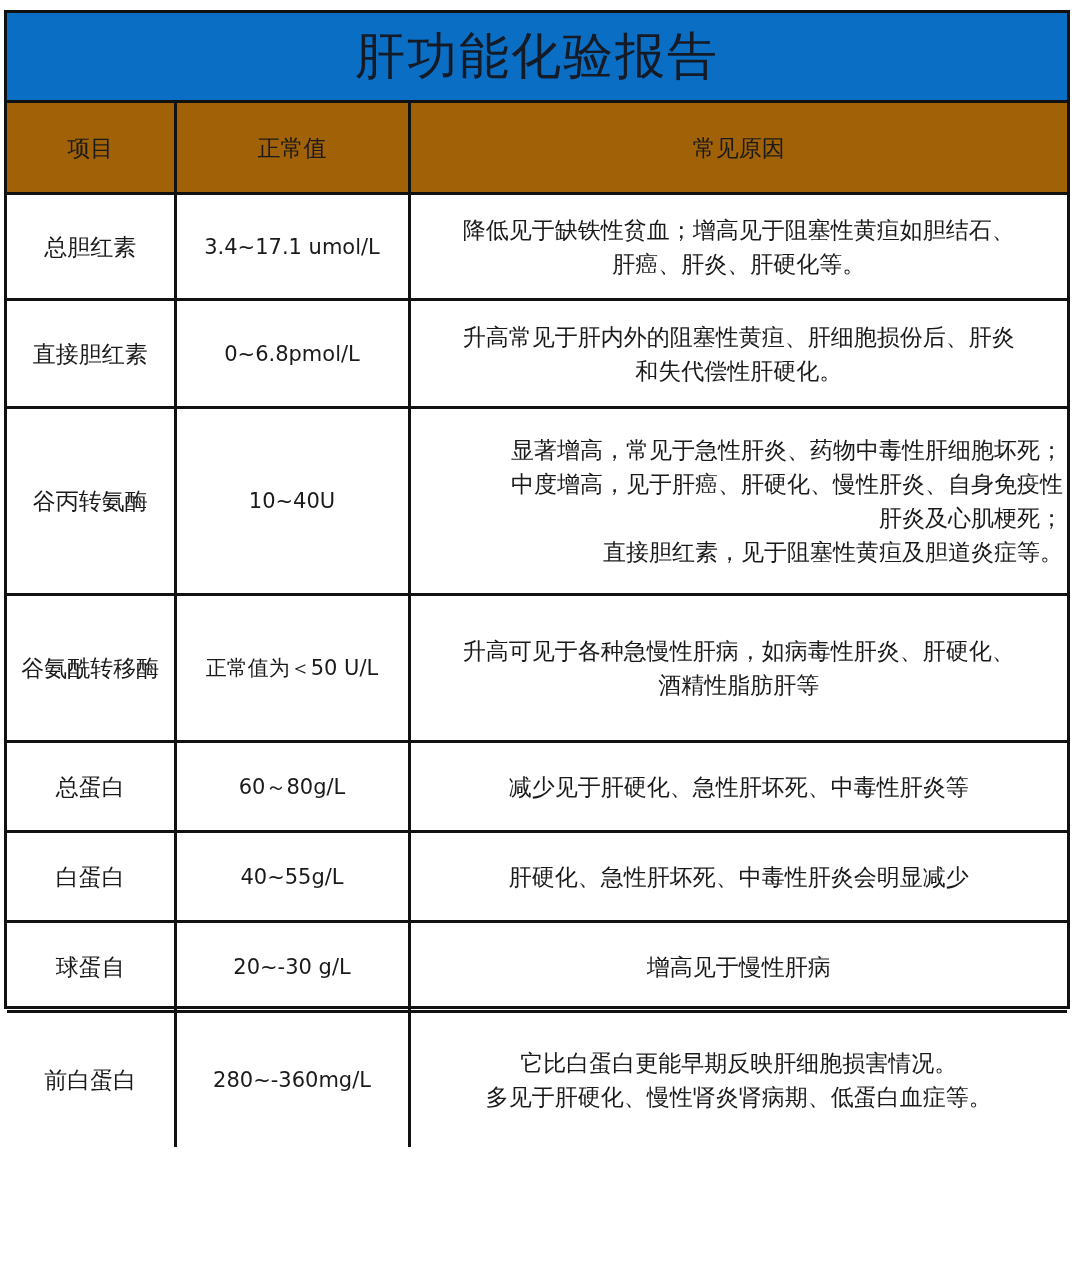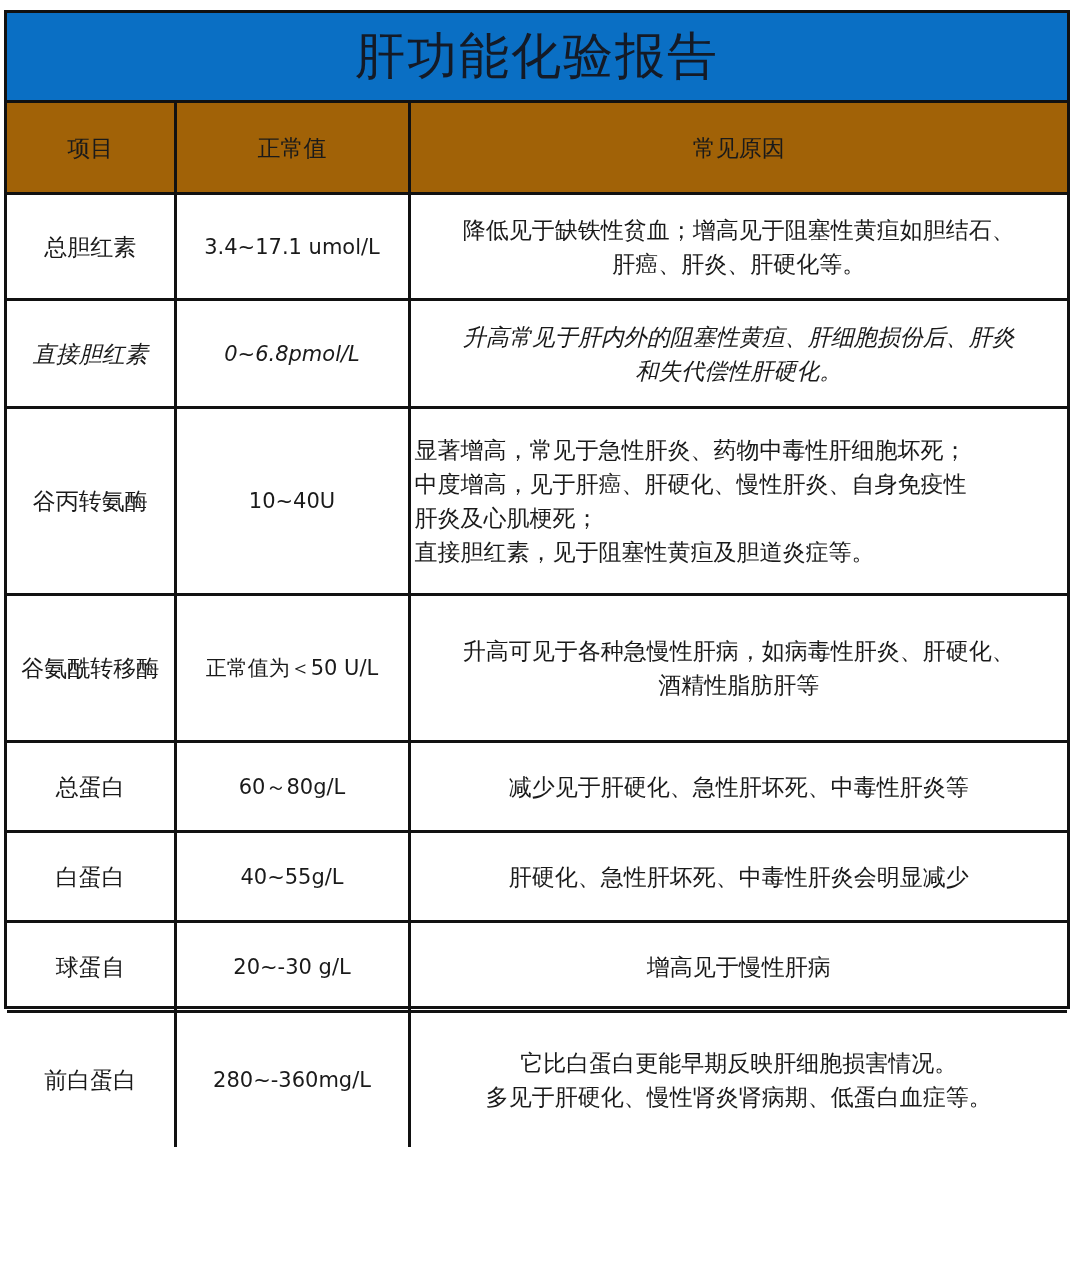--- a/index.html
+++ b/index.html
@@ -14,21 +14,21 @@
   td, th { border: 3px solid #111; padding: 0 4px; text-align: center; vertical-align: middle;
            font-weight: normal; font-size: 23px; line-height: 34px; }
   tr:first-child td, tr:first-child th { border-top: none; }
   td:first-child, th:first-child { border-left: none; }
   td:last-child, th:last-child { border-right: none; }
   tr:last-child td { border-bottom: none; }
   thead th { background: #a16207; height: 89px; font-size: 23px; }
   .col-item { width: 168px; }
   .col-normal { width: 234px; }
   .val { font-family: "DejaVu Sans", sans-serif; font-size: 21px; }
-  .cause-left { text-align: left; }
+  .cause-left { text-align: right; }
 </style>
 </head>
 <body>
 
 <div class="report">
   <div class="title-bar">
     <h1>肝功能化验报告</h1>
   </div>
   <table>
     <colgroup>
@@ -45,21 +45,21 @@
     </thead>
     <tbody id="rows">
         <tr style="height: 106px;">
           <td>总胆红素</td>
           <td class="val">3.4~17.1 umol/L</td>
           <td>
             <div>降低见于缺铁性贫血；增高见于阻塞性黄疸如胆结石、</div>
             <div>肝癌、肝炎、肝硬化等。</div>
           </td>
         </tr>
-        <tr style="height: 108px; font-style: italic;">
+        <tr style="height: 108px;">
           <td>直接胆红素</td>
           <td class="val">0~6.8pmol/L</td>
           <td>
             <div>升高常见于肝内外的阻塞性黄疸、肝细胞损份后、肝炎</div>
             <div>和失代偿性肝硬化。</div>
           </td>
         </tr>
         <tr style="height: 187px;">
           <td>谷丙转氨酶</td>
           <td class="val">10~40U</td>

